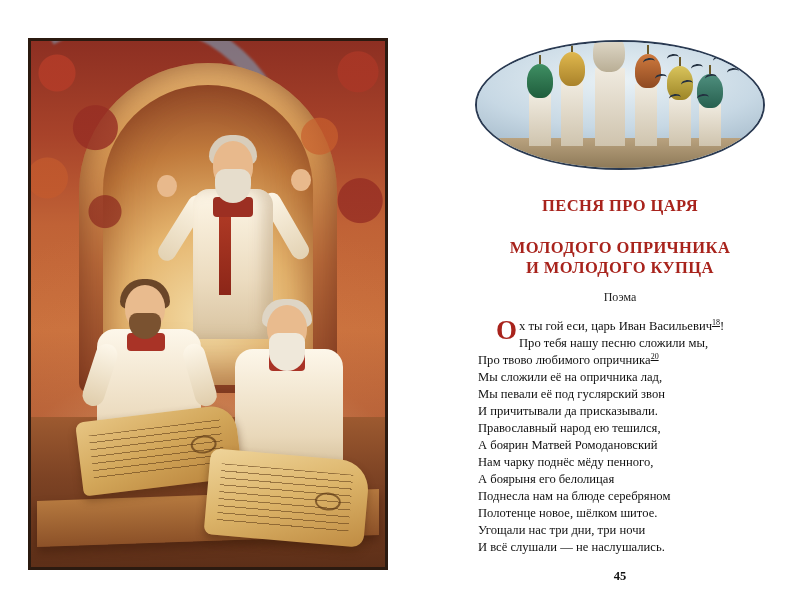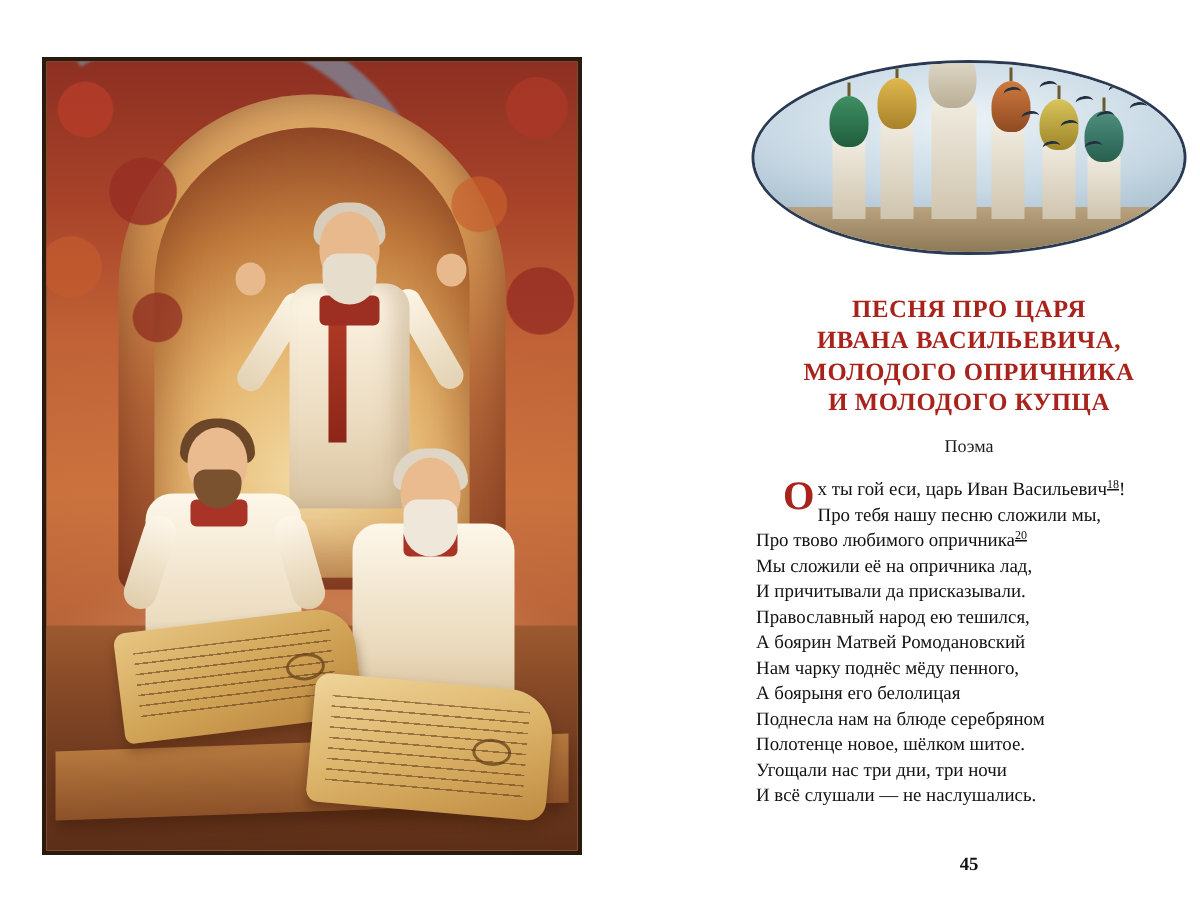--- a/index.html
+++ b/index.html
@@ -278,21 +278,21 @@
     background: repeating-linear-gradient(180deg, rgba(90,55,20,0.55) 0 1px, rgba(0,0,0,0) 1px 7px);
   }
   .gusli-hole {
     position: absolute; width: 22px; height: 14px;
     border: 2px solid rgba(95,58,22,0.7); border-radius: 50%;
   }
 
   
   .right-page {
     position: absolute;
-    left: 496px;
+    left: 470px;
     top: 40px;
     width: 300px;
     height: 540px;
   }
   .vignette {
     position: relative;
     width: 286px;
     height: 126px;
     margin: 0 auto;
     border-radius: 50%;
@@ -467,34 +467,35 @@
         <div class="bird" style="left:44px; top:26px;"></div>
         <div class="bird" style="left:68px; top:20px;"></div>
         <div class="bird" style="left:90px; top:14px;"></div>
         <div class="bird" style="left:32px; top:40px;"></div>
         <div class="bird" style="left:60px; top:40px;"></div>
       </div>
     </div>
 
     <h1 class="poem-title">
       <span>ПЕСНЯ ПРО ЦАРЯ</span><br>
-      <span>ИВАНА ВАСИЛЬЕВИЧА,</span><br>
+      <br>
       <span>МОЛОДОГО ОПРИЧНИКА</span><br>
       <span>И МОЛОДОГО КУПЦА</span><br>
     </h1>
 
     <div class="poem-subtitle">Поэма</div>
 
     <div class="poem-body">
       <div class="line first">
         <span class="dropcap">О</span><span>х ты гой еси, царь Иван Васильевич</span><sup>18</sup><span>!</span>
       </div>
       <div class="line"><span>Про тебя нашу песню сложили мы,</span></div>
       <div class="line"><span>Про твово любимого опричника</span><sup>20</sup></div>
       <div class="line"><span>Мы сложили её на опричника лад,</span></div>
+      <div class="line"><span>Мы певали её под гуслярский звон</span></div>
       <div class="line"><span>И причитывали да присказывали.</span></div>
       <div class="line"><span>Православный народ ею тешился,</span></div>
       <div class="line"><span>А боярин Матвей Ромодановский</span></div>
       <div class="line"><span>Нам чарку поднёс мёду пенного,</span></div>
       <div class="line"><span>А боярыня его белолицая</span></div>
       <div class="line"><span>Поднесла нам на блюде серебряном</span></div>
       <div class="line"><span>Полотенце новое, шёлком шитое.</span></div>
       <div class="line"><span>Угощали нас три дни, три ночи</span></div>
       <div class="line"><span>И всё слушали — не наслушались.</span></div>
     </div>

